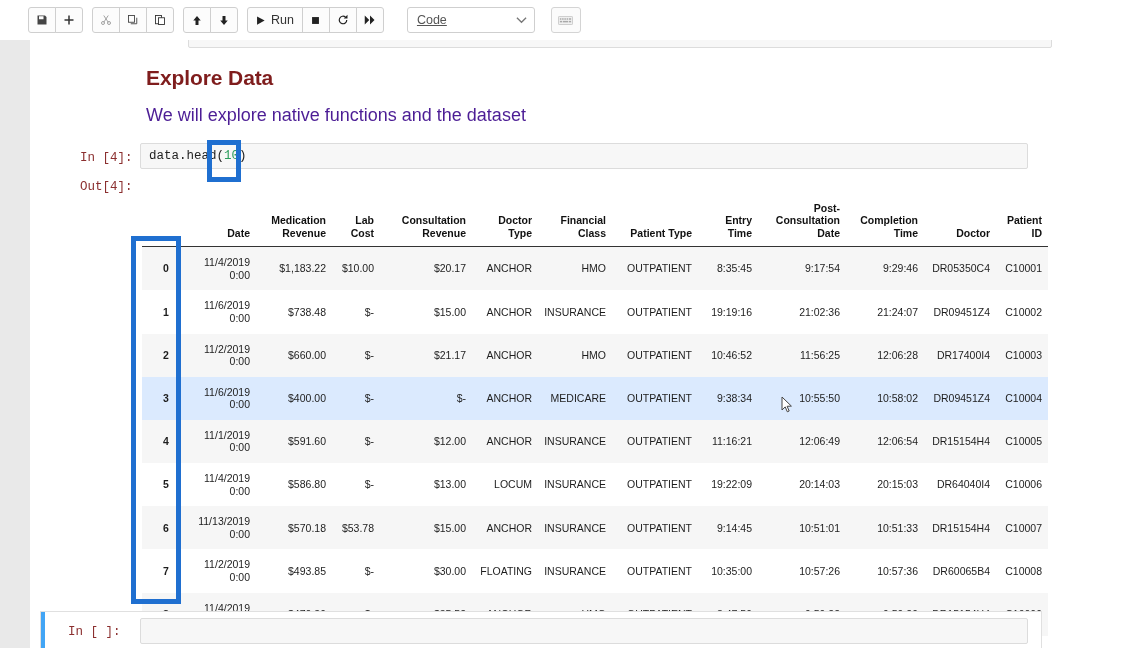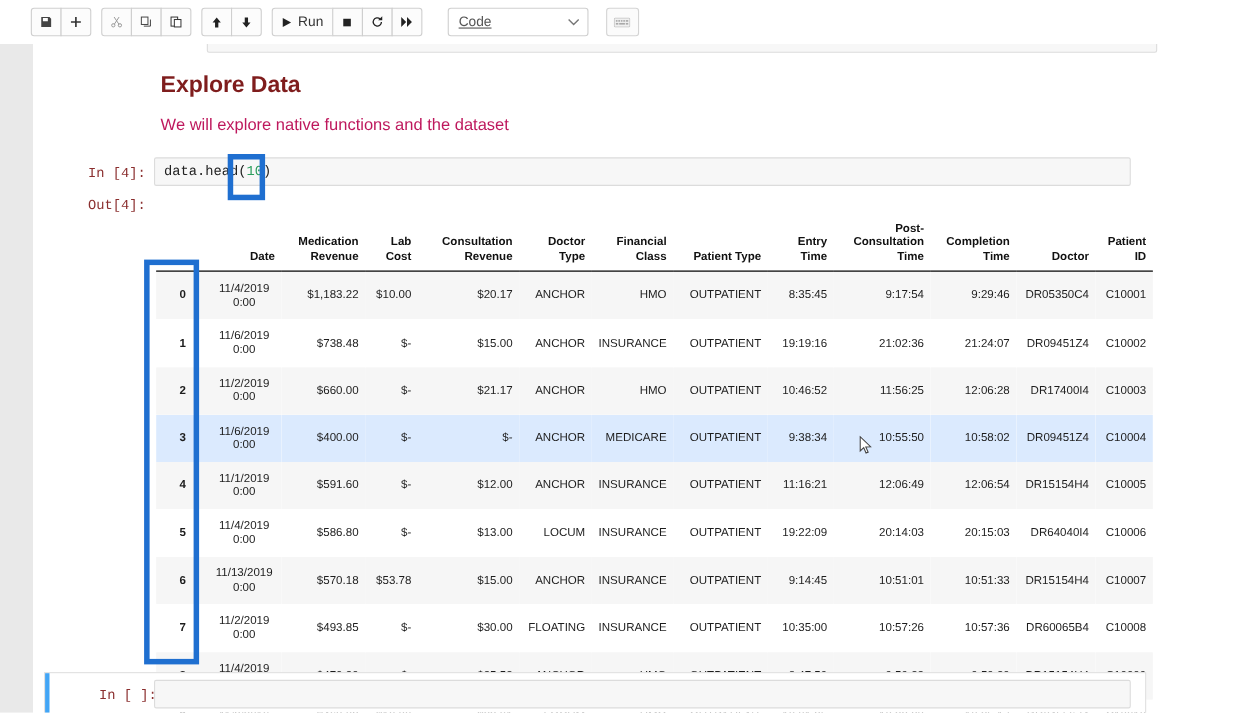--- a/index.html
+++ b/index.html
@@ -65,31 +65,31 @@
     position:absolute;left:158px;top:-10px;width:862px;height:16px;
     border:1px solid #dcdcdc;background:#f7f7f7;border-radius:2px;
   }
 
   
   .md{position:absolute;left:116px;top:26px;width:880px;}
   .md h1{
     margin:0;font-size:21px;font-weight:bold;color:#7f1d1d;
     letter-spacing:-0.1px;
   }
-  .md p{margin:15px 0 0 0;font-size:15px;color:#be185d;}
+  .md p{margin:15px 0 0 0;font-size:18px;color:#4c1d95;}
 
   
   .prompt{
     position:absolute;
     font-family:"Liberation Mono", monospace;
     font-size:12.5px;color:#8b2f2f;white-space:nowrap;
   }
   #prompt-in4{left:50px;top:111px;}
   #prompt-out4{left:50px;top:140px;}
-  #prompt-in-empty{left:60px;top:585px;}
+  #prompt-in-empty{left:38px;top:585px;}
 
   .input-area{
     position:absolute;left:110px;top:103px;width:888px;height:26px;
     background:#f7f7f7;border:1px solid #dcdcdc;border-radius:2px;
     box-sizing:border-box;
     text-align:right;
   }
   .code-txt{
     position:absolute;left:8px;top:5px;
     font-family:"Liberation Mono", monospace;font-size:12.5px;
@@ -107,21 +107,21 @@
     line-height:1.18;color:#111;
   }
   table.df thead th.idx-h{border-bottom:1px solid #333;}
   table.df tbody td{
     text-align:right;padding:9px 6px 9px 4px;
     line-height:1.2;border:0;white-space:nowrap;overflow:hidden;
   }
   table.df tbody td.idx{
     font-weight:bold;text-align:center;padding-left:0;padding-right:0;
   }
-  table.df tbody td.dt{text-align:center;}
+  table.df tbody td.dt{text-align:right;}
   table.df tbody tr.odd{background:#ffffff;}
   table.df tbody tr.even{background:#f6f6f6;}
   table.df tbody tr.hl{background:#dbeafe;}
   .dtline{display:block;}
 
   
   .c-idx{width:48px;}
   .c-date{width:66px;}
   .c-med{width:76px;}
   .c-lab{width:48px;}
@@ -312,21 +312,21 @@
           <tr>
             <th class="idx-h"></th>
             <th>Date</th>
             <th>Medication Revenue</th>
             <th>Lab Cost</th>
             <th>Consultation Revenue</th>
             <th>Doctor Type</th>
             <th>Financial Class</th>
             <th>Patient Type</th>
             <th>Entry Time</th>
-            <th>Post-Consultation Time</th>
+            <th>Post-Consultation Date</th>
             <th>Completion Time</th>
             <th>Doctor</th>
             <th>Patient ID</th>
           </tr>
         </thead>
         <tbody id="df-body">
             <tr class="even">
               <td class="idx">0</td>
               <td class="dt">
                 <span class="dtline">11/4/2019</span>

